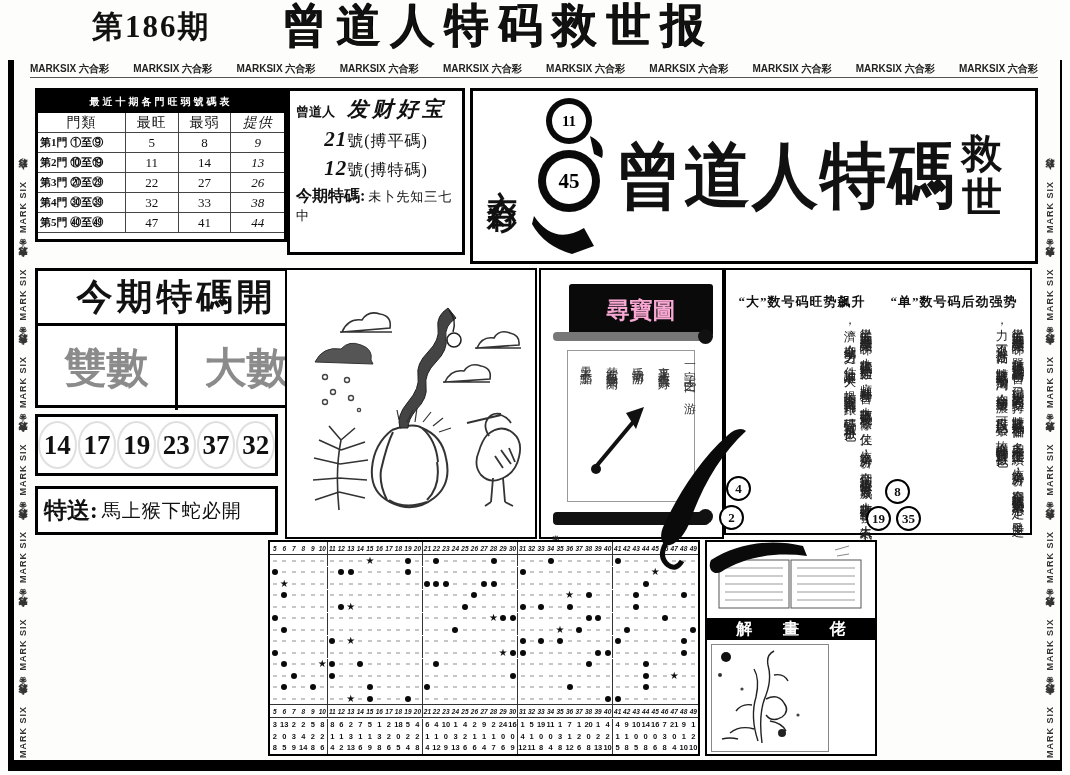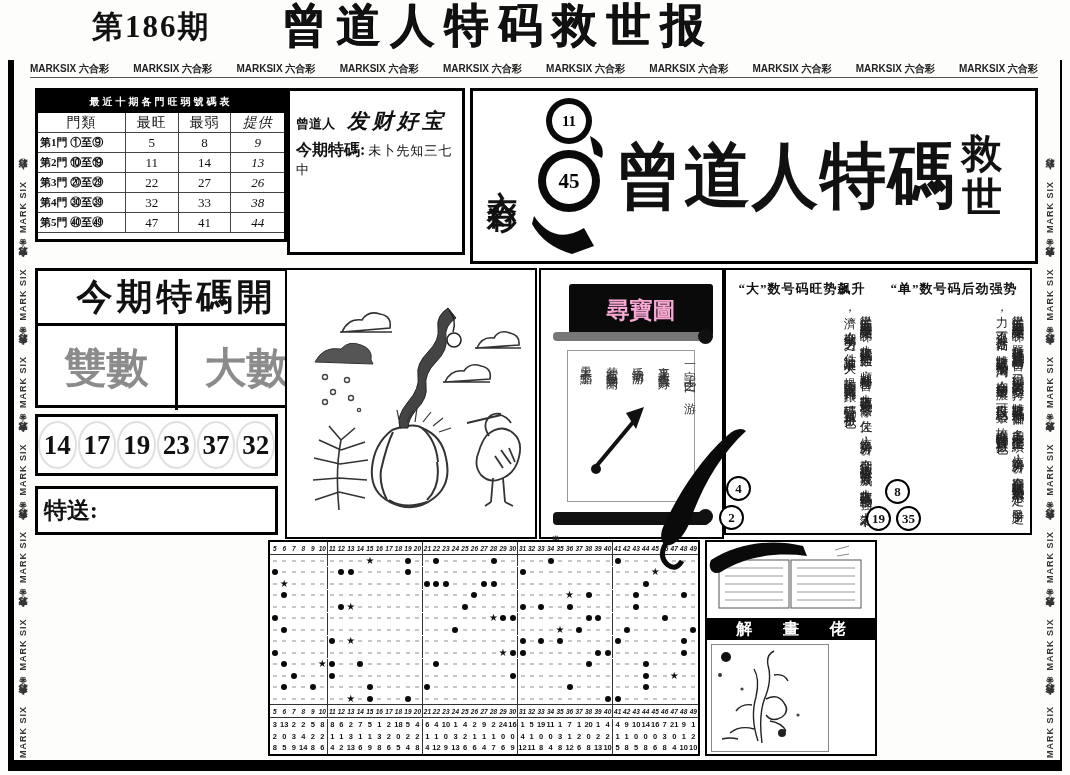--- a/index.html
+++ b/index.html
@@ -28,21 +28,21 @@
   .hot-table{left:35px;top:88px;width:246px;height:148px;border:3px solid #000;background:#fff;}
   .hot-title{background:#000;color:#ffffff;font-size:10px;font-weight:bold;text-align:center;
     letter-spacing:3px;height:22px;line-height:22px;}
   .hot-grid{display:grid;grid-template-columns:88px 1fr 1fr 1fr;}
   .hot-grid div{border-right:1px solid #444;border-bottom:1px solid #444;height:19px;line-height:19px;
     text-align:center;font-size:13px;}
   .hot-grid div:nth-child(4n){border-right:none;font-style:italic;}
   .hot-grid .hd{font-size:14px;letter-spacing:1px;}
   .hot-grid .lbl{font-weight:bold;font-size:11px;text-align:left;padding-left:2px;}
   
-  .fortune{left:287px;top:88px;width:178px;height:167px;border:3px solid #000;background:#fff;padding:16px 6px;box-sizing:border-box;}
+  .fortune{left:287px;top:88px;width:178px;height:167px;border:3px solid #000;background:#fff;padding:4px 6px;box-sizing:border-box;}
   .f-owner{font-size:13px;font-weight:bold;}
   .f-title{font-size:21px;font-weight:900;font-style:italic;letter-spacing:4px;margin-left:8px;}
   .f-line{text-align:center;font-size:16px;margin-top:4px;letter-spacing:1px;}
   .fl-num{font-size:21px;font-weight:bold;font-style:italic;}
   .f-special{margin-top:5px;font-size:12px;}
   .f-special .lab{font-size:16px;font-weight:900;}
   .f-special .val{font-size:13px;letter-spacing:1px;}
   
   .mhbox{left:470px;top:88px;width:562px;height:170px;border:3px solid #000;background:#fff;
     display:flex;align-items:center;overflow:hidden;}
@@ -80,21 +80,21 @@
   .roller.bot{top:242px;background:#111;height:13px;}
   .roller .cap{position:absolute;right:-4px;top:-3px;width:15px;height:15px;border-radius:50%;background:#111;}
   .scroll-inner{position:absolute;left:26px;top:80px;width:128px;height:152px;border:1px solid #999;
     padding:6px 4px;box-sizing:border-box;}
   .scroll-cols{writing-mode:vertical-rl;height:138px;font-size:12px;letter-spacing:2px;line-height:24px;color:#333;}
   .scroll-cols div{margin-left:2px;}
   .scroll-cols div:first-child{letter-spacing:4px;}
   .scroll-sign{position:absolute;left:8px;bottom:8px;writing-mode:vertical-rl;font-size:8px;color:#222;}
   
   .artbox{left:724px;top:268px;width:308px;height:267px;border:2px solid #000;background:#fff;display:flex;box-sizing:border-box;}
-  .article{flex:1;padding:10px 4px 0 4px;position:relative;}
+  .article{flex:1;padding:23px 4px 0 4px;position:relative;}
   .art-title{font-size:13px;font-weight:bold;text-align:center;letter-spacing:1px;white-space:nowrap;}
   .art-body{writing-mode:vertical-rl;height:208px;margin-top:8px;font-size:12.5px;line-height:16px;
     letter-spacing:1.5px;color:#222;margin-left:auto;}
   .circ{position:absolute;width:21px;height:21px;border:2px solid #000;border-radius:50%;background:#fff;
     display:flex;align-items:center;justify-content:center;font-size:13px;font-weight:bold;z-index:6;}
   
   .gridcard{left:268px;top:540px;width:432px;height:216px;border:2px solid #000;background:#fff;box-sizing:border-box;}
   .dgrid{display:grid;grid-template-columns:repeat(45,1fr);width:100%;height:100%;}
   .dgrid .c{display:flex;align-items:center;justify-content:center;overflow:hidden;}
   .dgrid .sep{border-left:1.5px solid #333;}
@@ -165,20 +165,22 @@
       <div>44</div>
     </div>
 </div>
 
 <div class="abs fortune">
   <div>
     <span class="f-owner">曾道人</span>
     <span class="f-title">发财好宝</span>
   </div>
   <div>
+      <div class="f-line"><span class="fl-num">21</span><span class="fl-txt">號(搏平碼)</span></div>
+      <div class="f-line"><span class="fl-num">12</span><span class="fl-txt">號(搏特碼)</span></div>
     </div>
   <div class="f-special">
     <span class="lab">今期特碼:</span>
     <span class="val">未卜先知三七中</span>
   </div>
 </div>
 
 <div class="abs mhbox">
   <div class="mh-vert">六合彩</div>
   <div class="gourd">
@@ -208,20 +210,21 @@
 <div class="abs numbox">
     <span>14</span>
     <span>17</span>
     <span>19</span>
     <span>23</span>
     <span>37</span>
     <span>32</span>
   </div>
 <div class="abs tesong">
   <span class="lab">特送:</span>
+  <span class="val">馬上猴下蛇必開</span>
 </div>
 
 <div class="abs drawbox">
   <svg width="244" height="263" viewBox="0 0 244 263">
     <g fill="none" stroke="#333" stroke-width="1.6">
       <path d="M55,62 q6,-14 20,-12 q6,-10 18,-6 q12,2 10,14 z M53,62 h52"></path>
       <path d="M190,78 q5,-12 17,-10 q5,-9 16,-5 q10,2 9,12 z M188,78 h46"></path>
       <path d="M158,112 q6,-13 19,-11 q6,-9 17,-5 q11,2 9,13 z M156,112 h47"></path>
     </g>
     <path d="M28,92 q8,-16 26,-13 q8,-9 20,-4 q12,4 10,15 l2,4 z" fill="#555" stroke="#333"></path>

